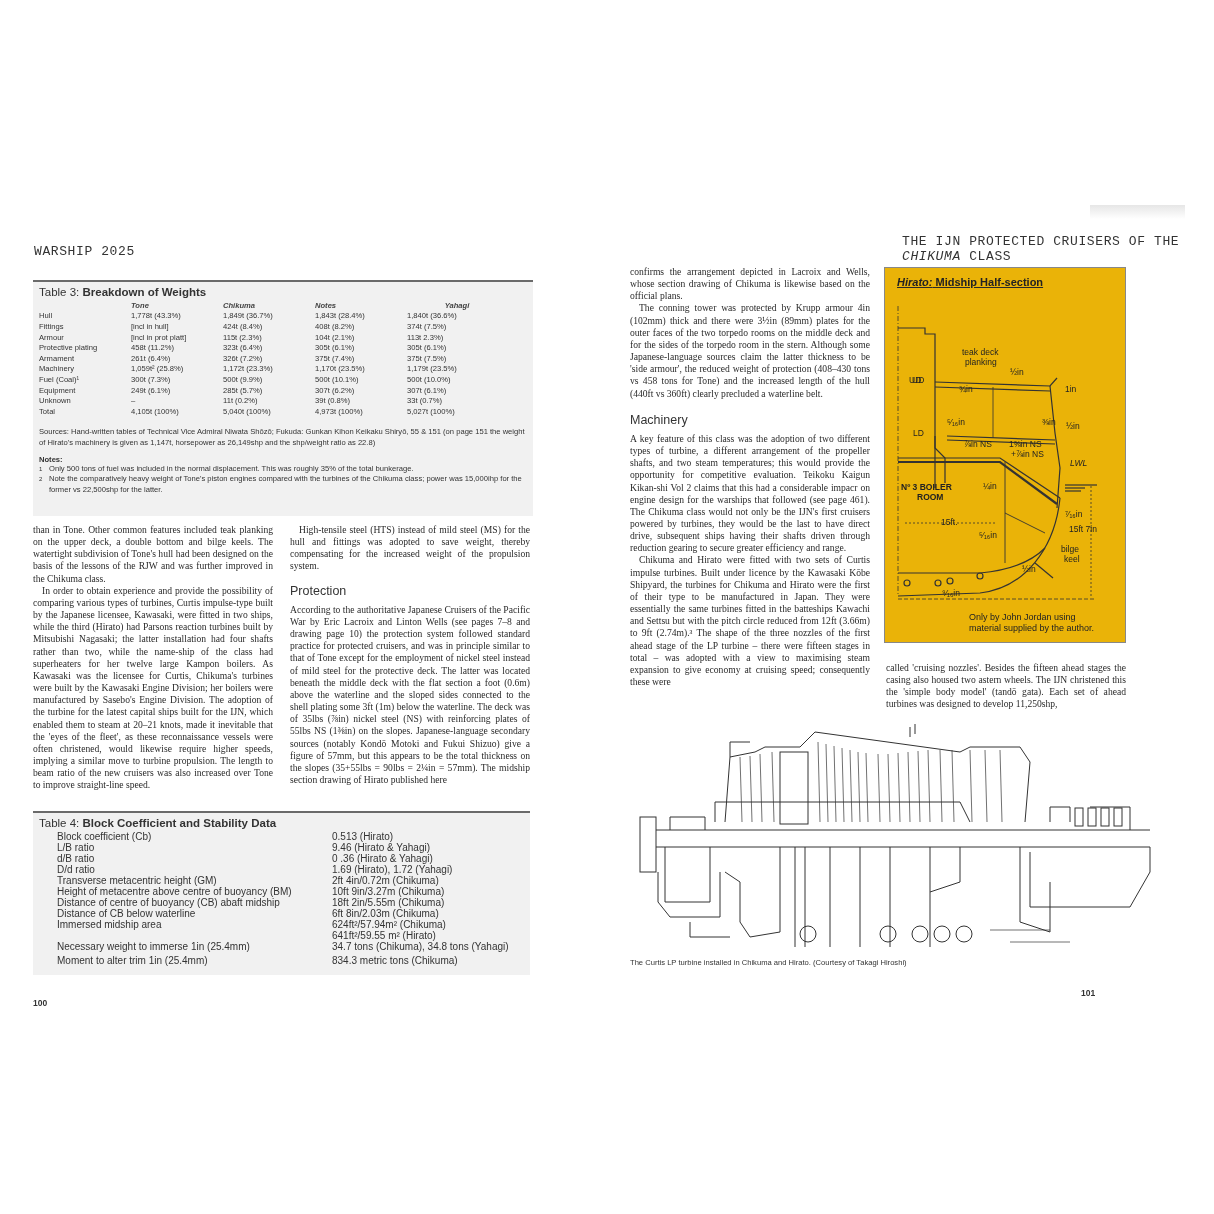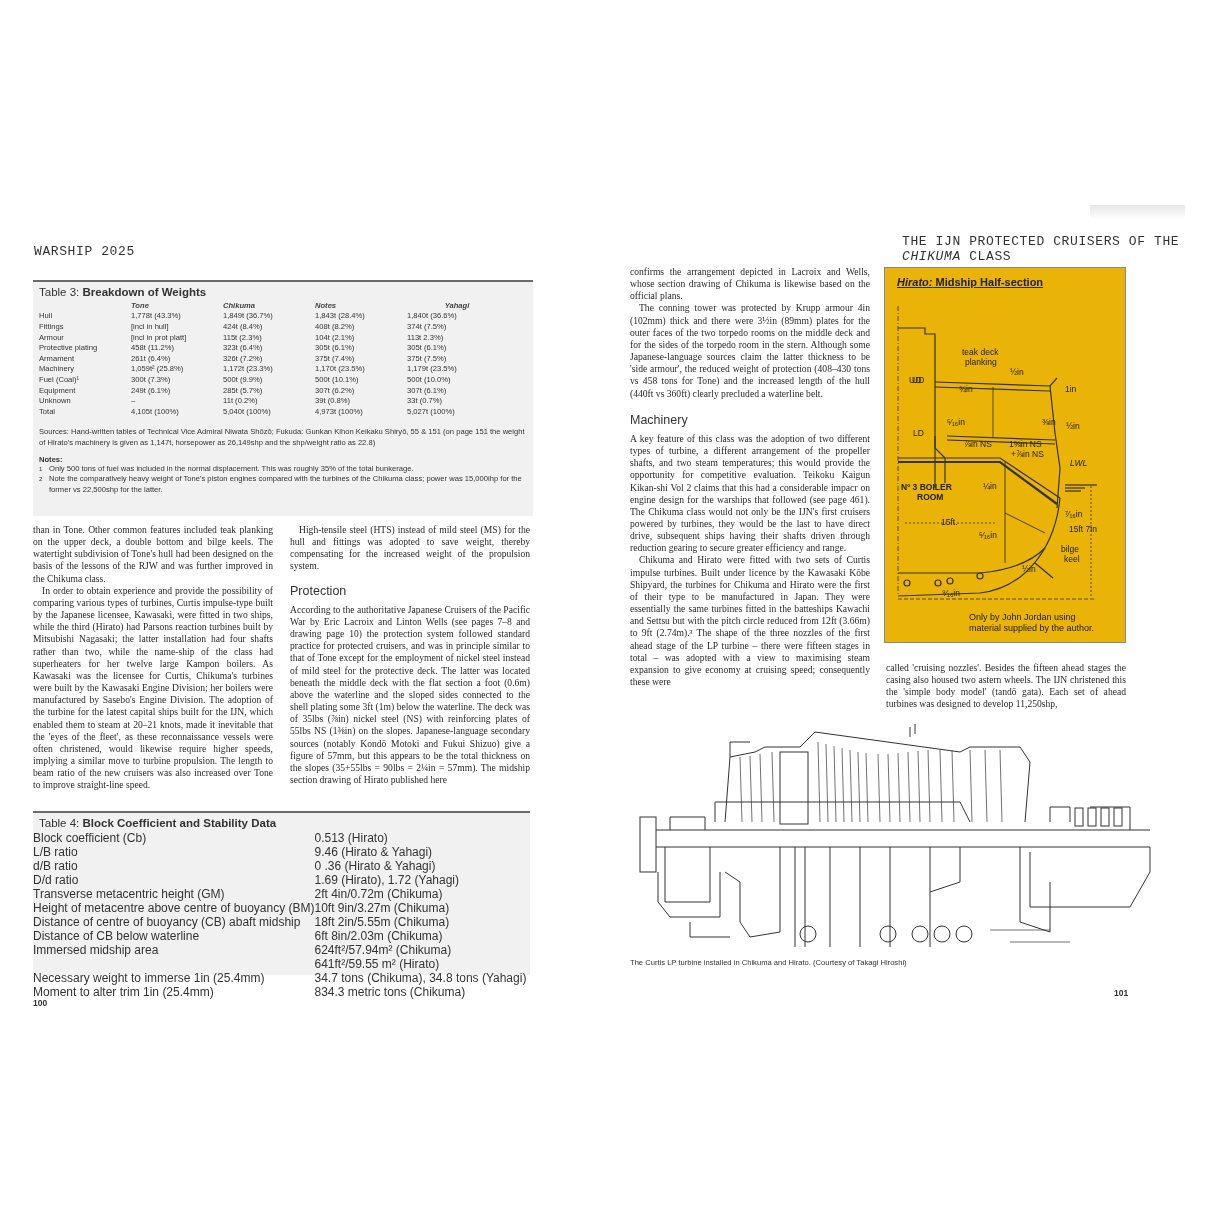--- a/index.html
+++ b/index.html
@@ -18,21 +18,21 @@
   .sources { font-size:7.6px; margin:9px 6px 0 6px; line-height:11px; }
   .notes-label { font-size:7.6px; font-weight:bold; margin:7px 6px 0 6px; }
   .note { font-size:7.6px; margin:0 6px 0 6px; line-height:10.5px; display:flex; }
   .note .sup { width:10px; font-size:6px; flex:none; }
 
   .col-text { position:absolute; font-size:9.6px; line-height:12.15px; text-align:justify; color:#2a2a2a; }
   .col-text p { margin:0; text-indent:0; }
   .col-text p.ind { text-indent:9px; }
   .section-h { font-family:"Liberation Sans", sans-serif; font-size:12.5px; color:#333; margin:12px 0 7px 0; }
 
-  table.stab { border-collapse:collapse; margin-left:0; font-size:12px; }
+  table.stab { border-collapse:collapse; margin-left:24px; font-size:10px; }
   table.stab td { padding:0; height:10.3px; white-space:nowrap; vertical-align:top; }
   table.stab td.lbl { width:275px; }
 
   .figure-box { position:absolute; left:884px; top:267px; width:240px; height:374px; border:1px solid #888; background:#eab308;text-decoration:underline; }
   .figure-title { font-family:"Liberation Sans", sans-serif; font-size:11px; font-weight:bold; margin:8px 0 0 12px; color:#222; }
   .figure-credit { position:absolute; left:84px; top:344px; font-family:"Liberation Sans", sans-serif; font-size:9px; line-height:10.5px; color:#222; }
   .dlabel { position:absolute; font-family:"Liberation Sans", sans-serif; font-size:8.5px; color:#222; white-space:nowrap; }
 
   .caption { position:absolute; left:630px; top:958px; font-family:"Liberation Sans", sans-serif; font-size:7.6px; color:#333; }
   i { font-style:italic; }
@@ -337,13 +337,13 @@
       <circle cx="290" cy="212" r="8"></circle>
       <circle cx="312" cy="212" r="8"></circle>
       <circle cx="334" cy="212" r="8"></circle>
     <path d="M60 200 L60 215 L100 215"></path>
     <path d="M360 208 L420 208" stroke-width="0.7"></path>
     <path d="M380 220 L420 220 L440 220" stroke-width="0.7"></path>
   </g>
 </svg>
 
 <div class="caption">The Curtis LP turbine installed in Chikuma and Hirato. (Courtesy of Takagi Hiroshi)</div>
-<div class="page-num" style="left:1114px; top:988px;">101</div>
+<div class="page-num" style="left:1081px; top:988px;">101</div>
 
 </body></html>

